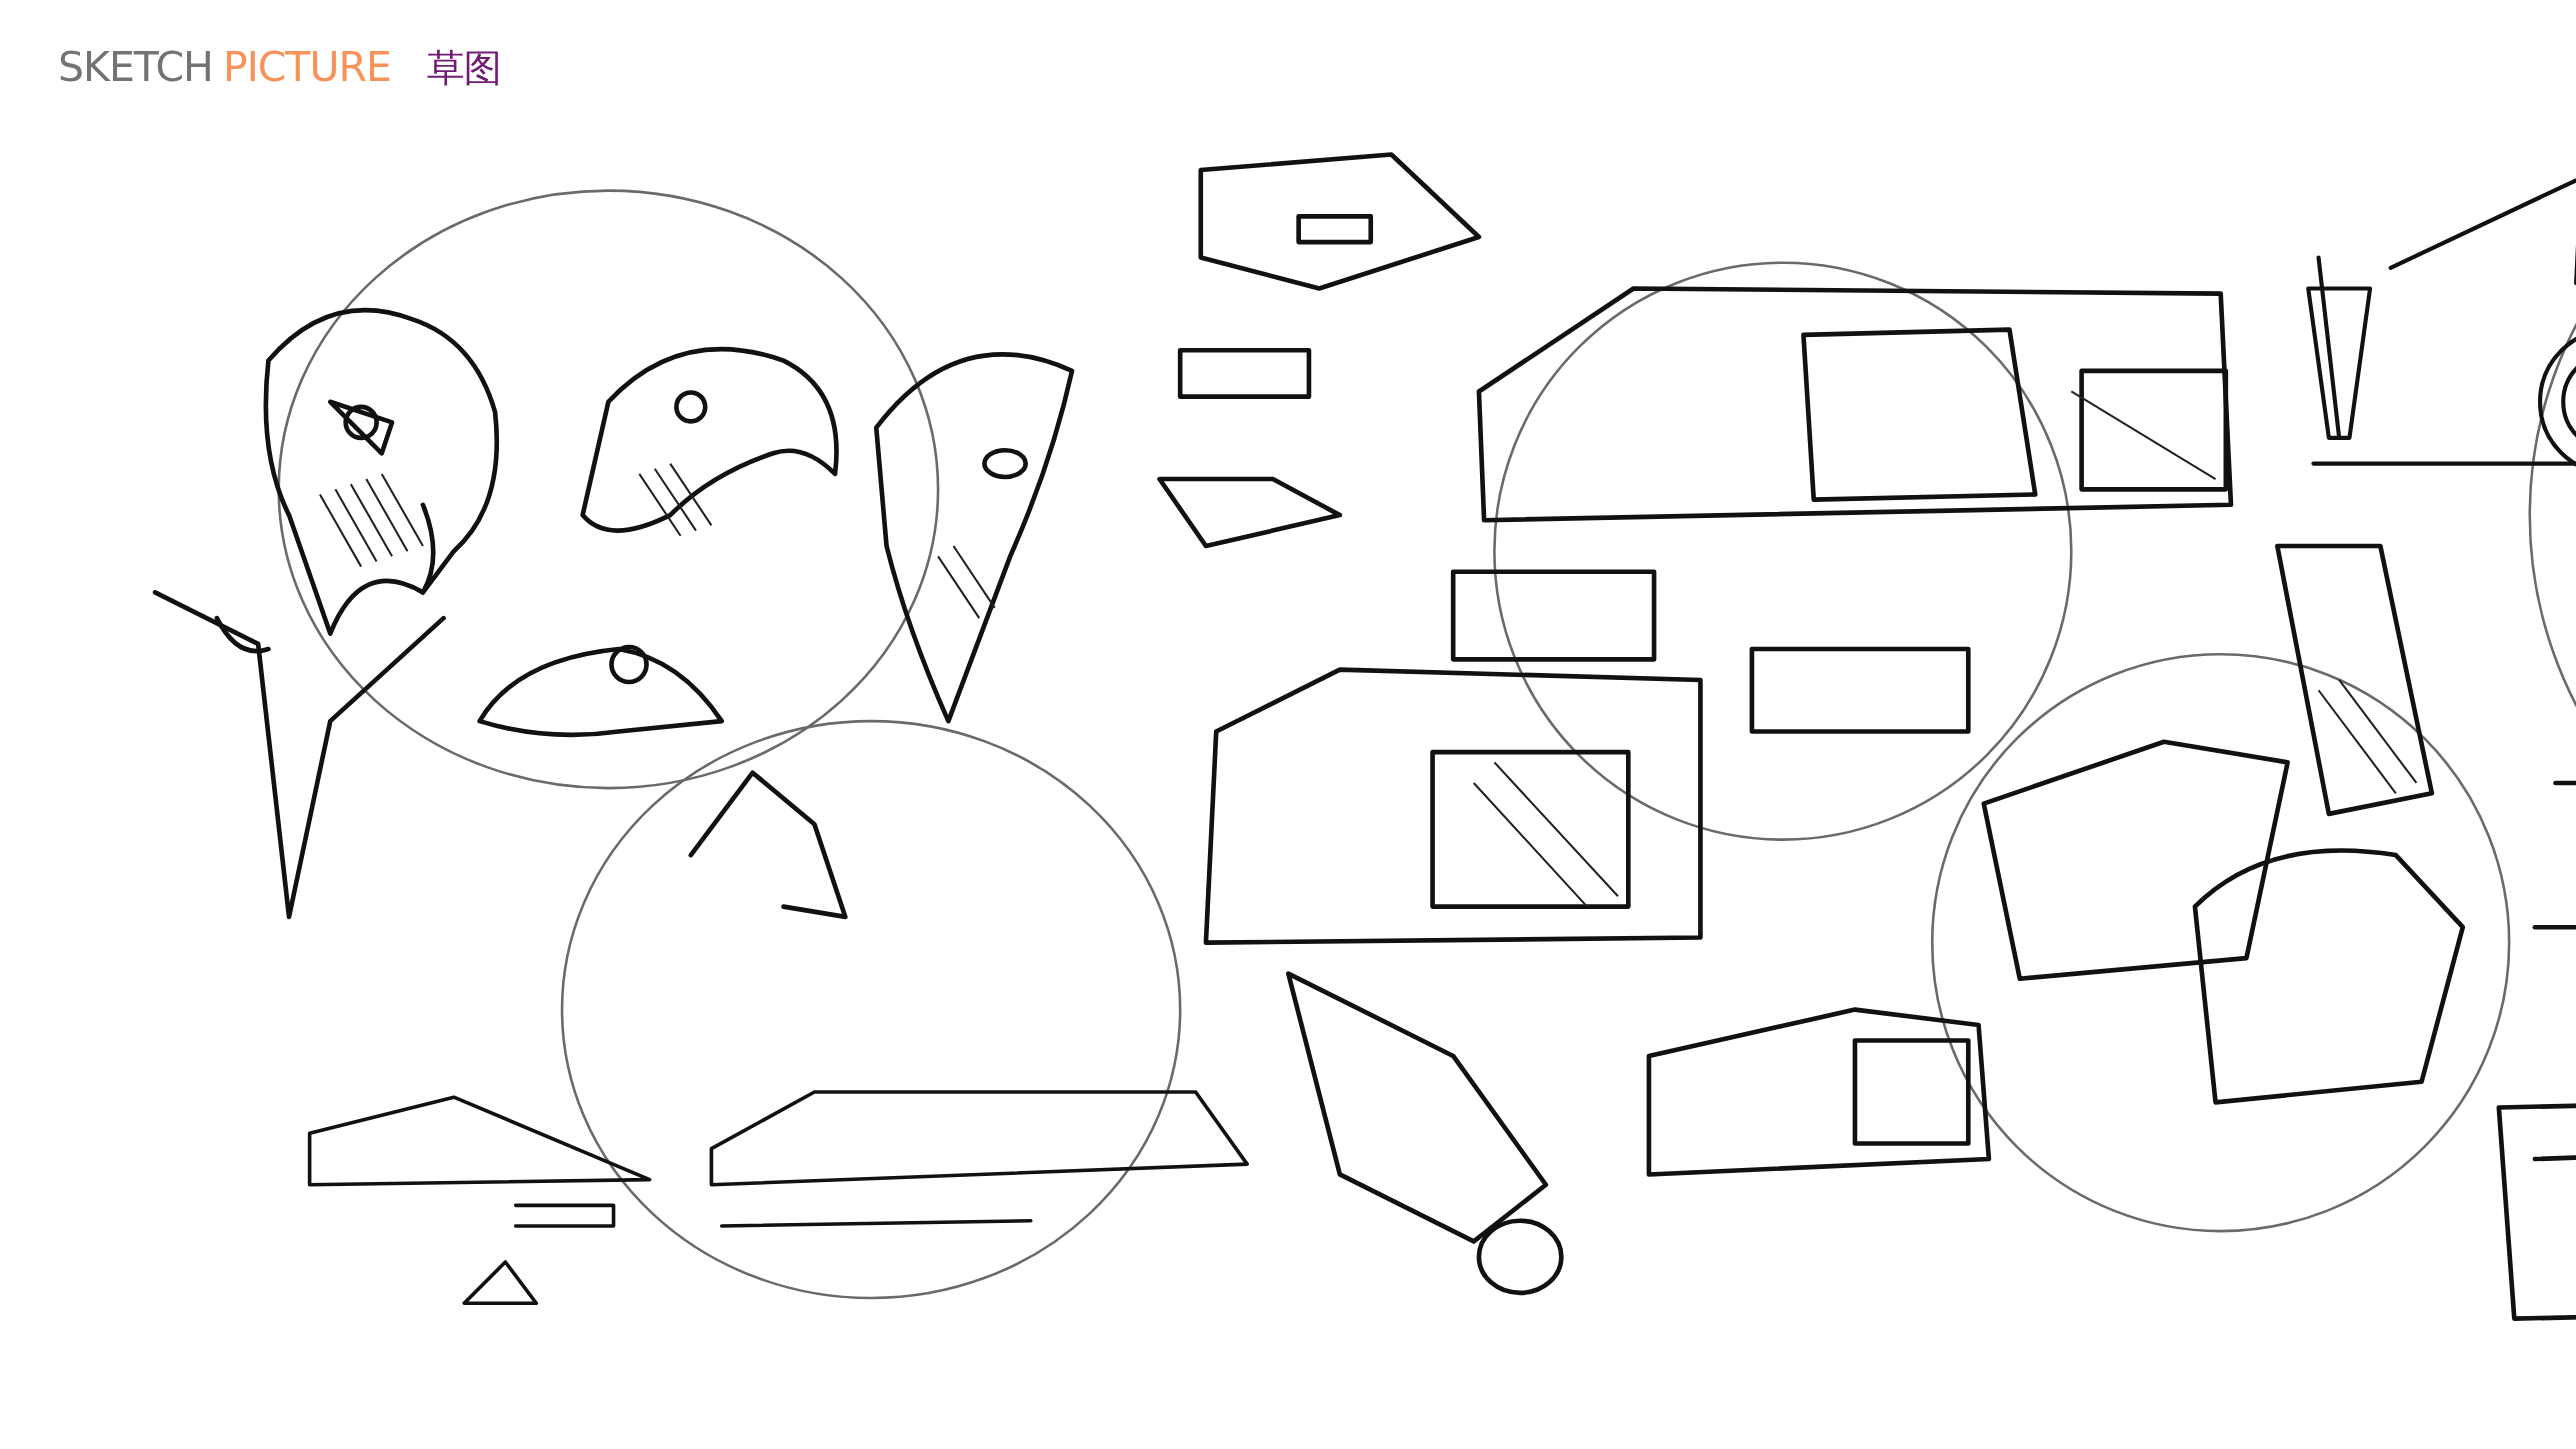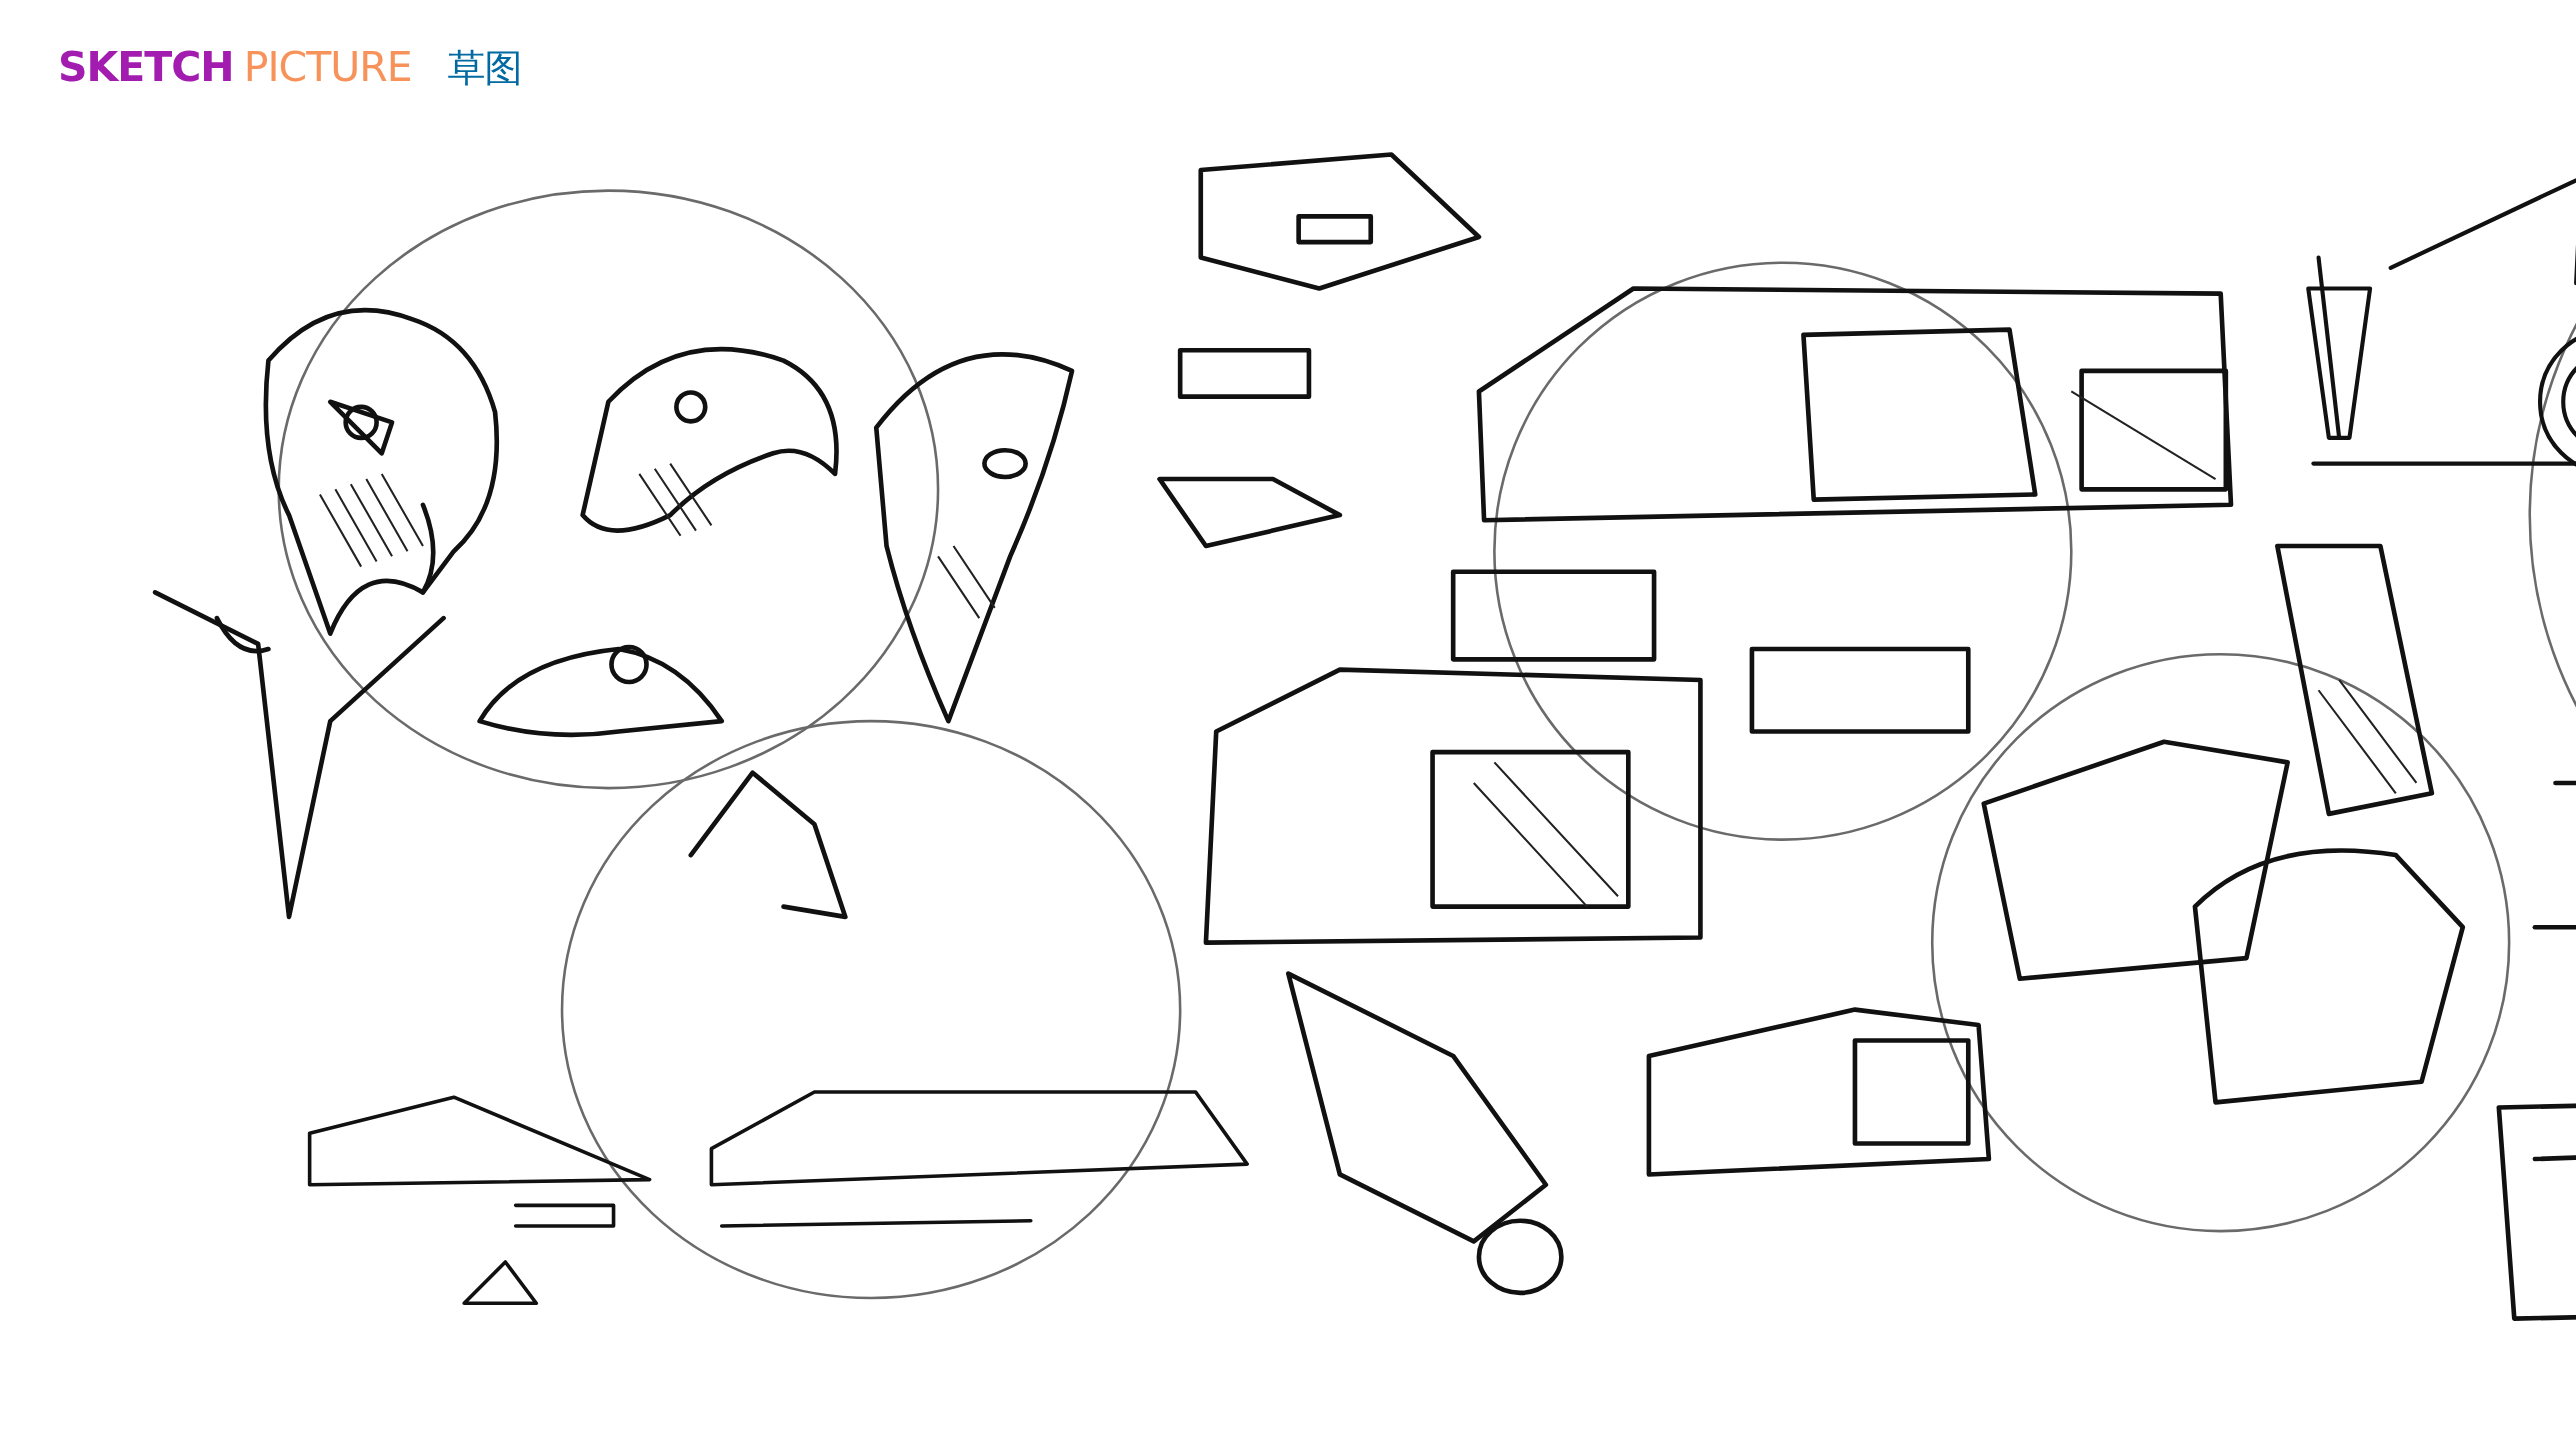--- a/index.html
+++ b/index.html
@@ -1,20 +1,20 @@
 <!DOCTYPE html>
 <html style="font-size:8.2px"><head>
 <meta charset="utf-8">
 <style>
   html, body { margin:0; padding:0; background:#ffffff; }
   body { width:4122px; height:1449px; position:relative; overflow:hidden; font-family:"DejaVu Sans", sans-serif; }
   .title { position:absolute; left:58px; top:47px; font-size:41px; letter-spacing:-1px; line-height:1; white-space:nowrap; }
-  .title .t1 { color:#a21caf;font-weight:bold; }
+  .title .t1 { color:#737373; }
   .title .t2 { color:#f7935a; margin-left:10px; }
-  .title .t3 { color:#0369a1; margin-left:36px; font-size:38px; }
+  .title .t3 { color:#701a75; margin-left:36px; font-size:38px; }
   svg.sketch { position:absolute; left:0; top:0; width:4122px; height:1449px; }
   .ln { stroke:#111; fill:none; stroke-linecap:round; stroke-linejoin:round; }
   .guide { stroke:#6a6a6a; fill:none; stroke-width:5; }
   .hatch { stroke:#222; stroke-width:4; }
 </style>
 </head>
 <body>
 
 <div class="title">
   <span class="t1">SKETCH</span><span class="t2">PICTURE</span><span class="t3">草图</span>

